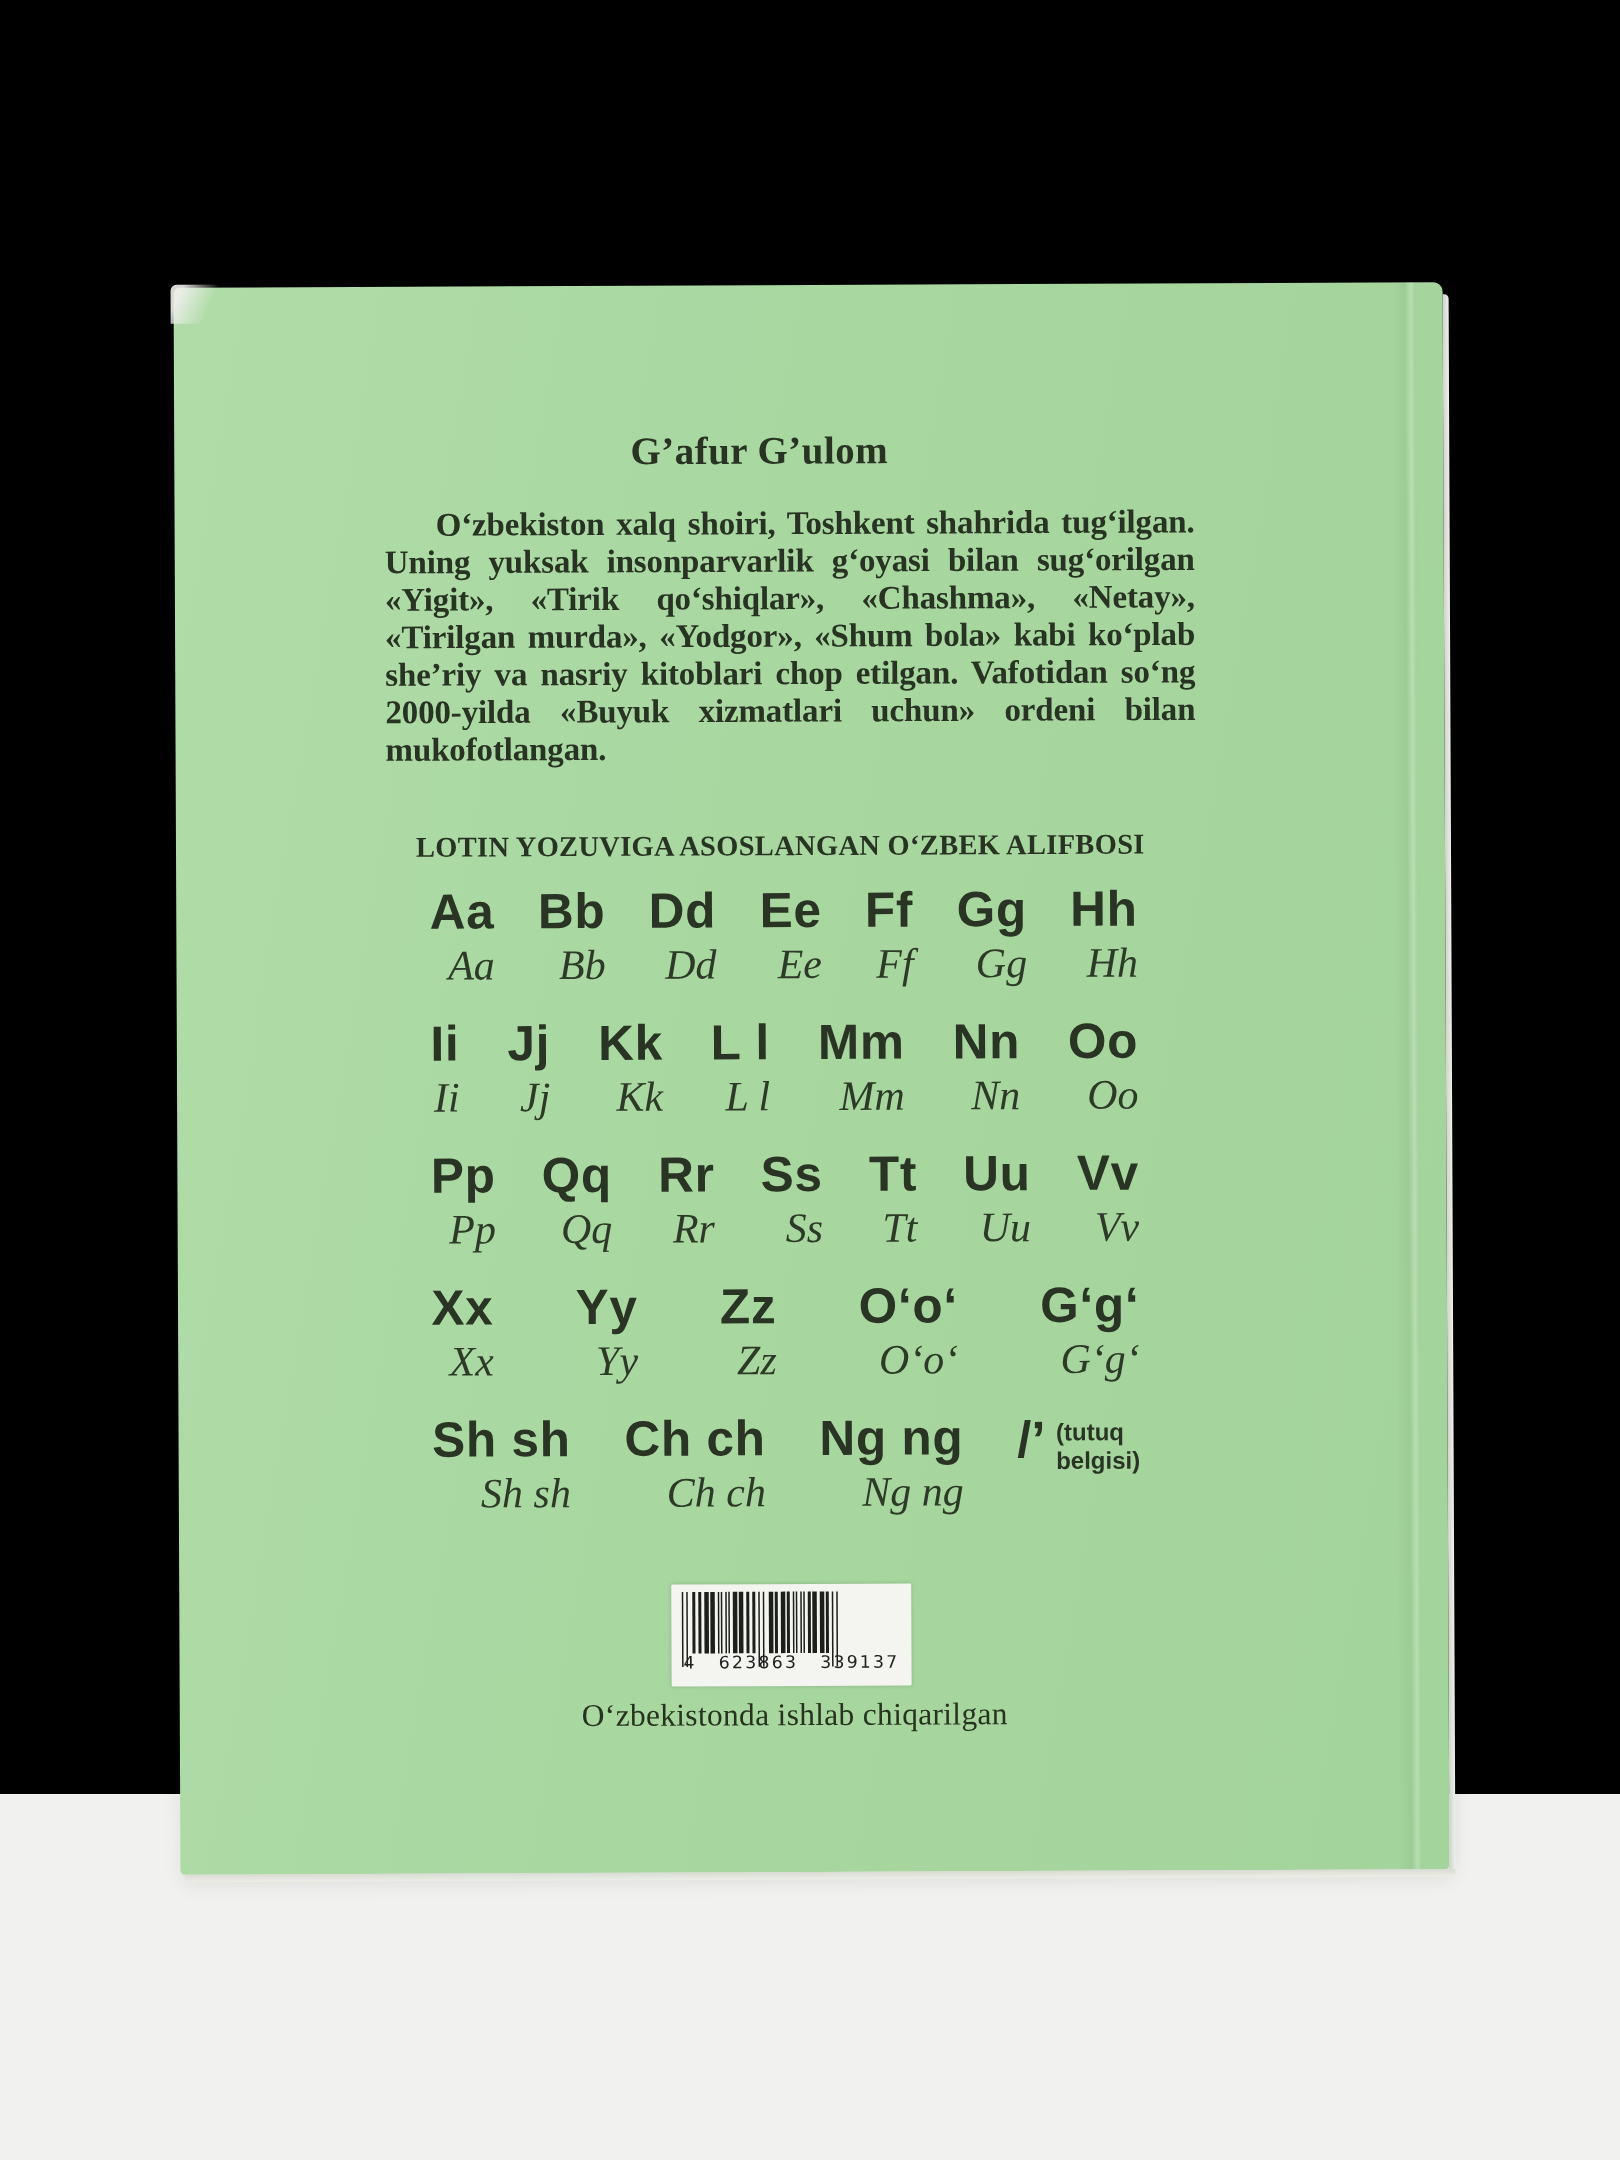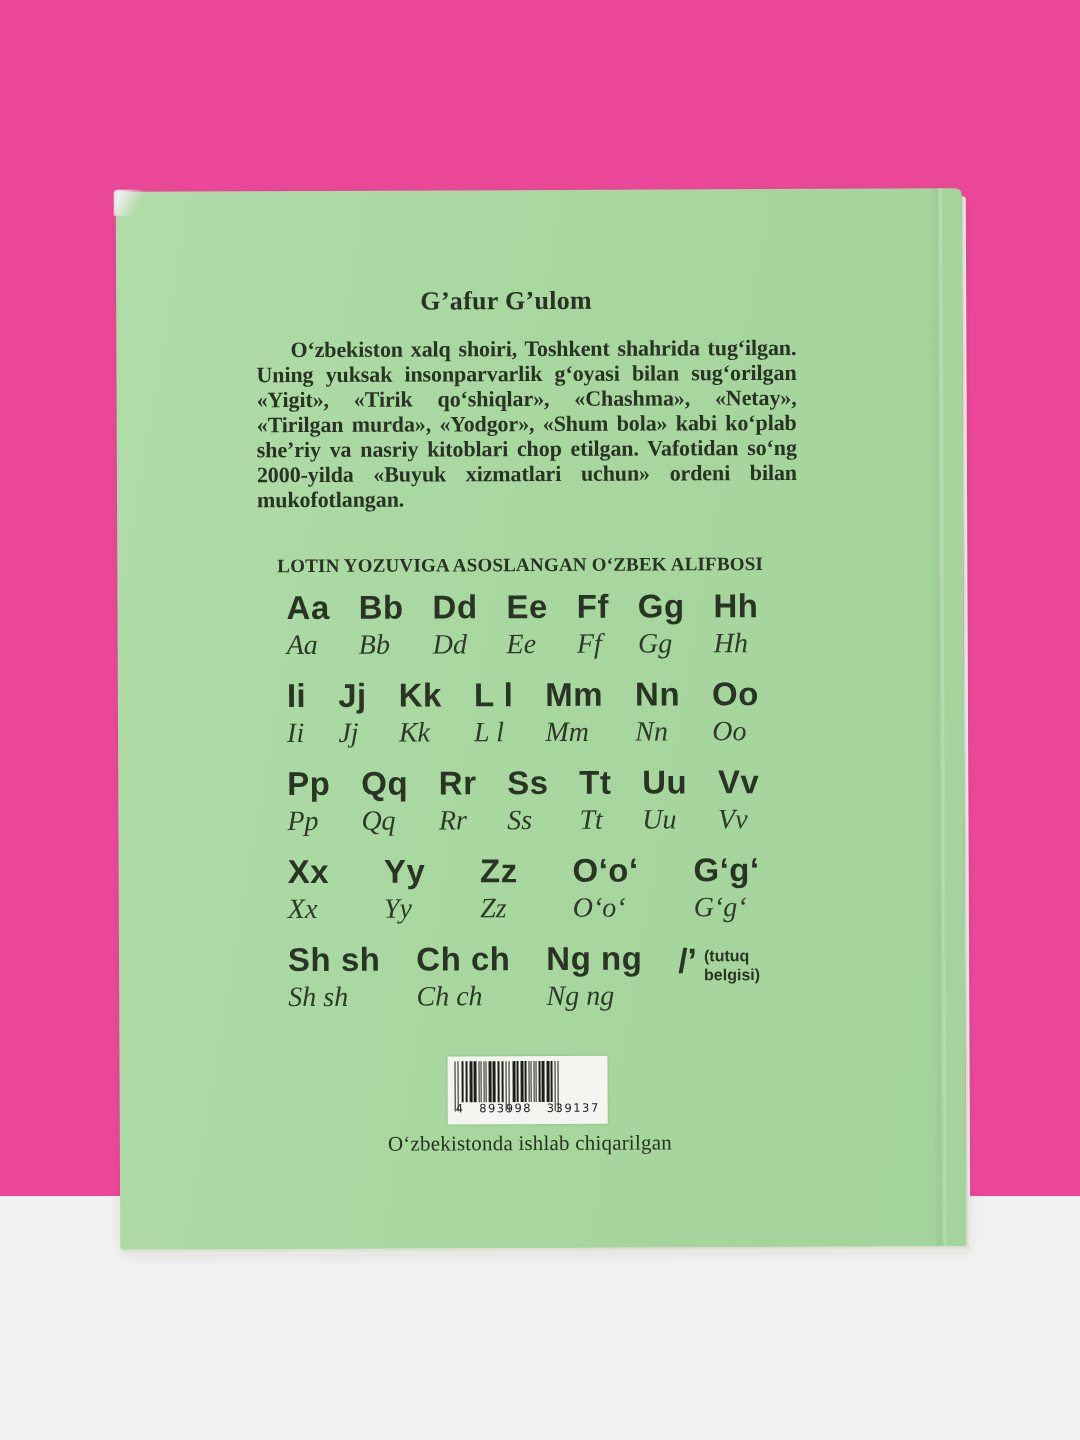--- a/index.html
+++ b/index.html
@@ -3,21 +3,21 @@
 <meta charset="utf-8">
 <style>
   html,body{margin:0;padding:0;}
   body{
     width:1080px;height:1440px;
     background:#f1f1ef;
     font-family:"Liberation Serif", serif;
     overflow:hidden;
   }
   .photo{
-    position:relative;width:1080px;height:1196px;background:#ec4899;
+    position:relative;width:1080px;height:1196px;background:#000000;
   }
   .book{
     position:absolute;left:118px;top:190px;width:846px;height:1058px;
     background:linear-gradient(100deg,#b0dca8 0%,#a8d7a0 45%,#a3d49b 100%);
     transform:rotate(-0.25deg);
     border-radius:4px 6px 3px 3px;
     box-shadow:2px 5px 14px rgba(0,0,0,0.10);
     color:#283323;
   }
   
@@ -52,21 +52,21 @@
   .alpha-heading{
     position:absolute;top:364px;left:160px;width:420px;
     text-align:center;font-weight:bold;font-size:19px;letter-spacing:.2px;white-space:nowrap;
   }
   .alphabet{
     position:absolute;top:400px;left:169px;width:472px;
   }
   .alpha-row{
     display:flex;justify-content:space-between;align-items:flex-start;margin-bottom:14px;
   }
-  .alpha-col{text-align:left;}
+  .alpha-col{text-align:right;}
   .print{
     font-family:"Liberation Sans", sans-serif;font-weight:bold;
     font-size:33px;line-height:34px;letter-spacing:.5px;color:#2a3424;
     white-space:nowrap;
   }
   .cursive{
     font-family:"Liberation Serif", serif;font-style:italic;
     font-size:28px;line-height:40px;color:#2e3a28;white-space:nowrap;
   }
   .tutuq{
@@ -277,20 +277,20 @@
           <div class="bar short" style="width: 1px; margin-right: 2px;"></div>
           <div class="bar short" style="width: 2px; margin-right: 1px;"></div>
           <div class="bar short" style="width: 3px; margin-right: 2px;"></div>
           <div class="bar short" style="width: 3px; margin-right: 1px;"></div>
           <div class="bar short" style="width: 2px; margin-right: 2px;"></div>
           <div class="bar tall" style="width: 1px; margin-right: 2px;"></div>
           <div class="bar tall" style="width: 1px; margin-right: 3px;"></div>
         </div>
       <div class="digits">
           <span>4</span>
-          <span>893998</span>
+          <span>623863</span>
           <span>339137</span>
         </div>
     </div>
 
     <div class="made-in">O‘zbekistonda ishlab chiqarilgan</div>
   </div>
 </div>
 
 </body></html>

